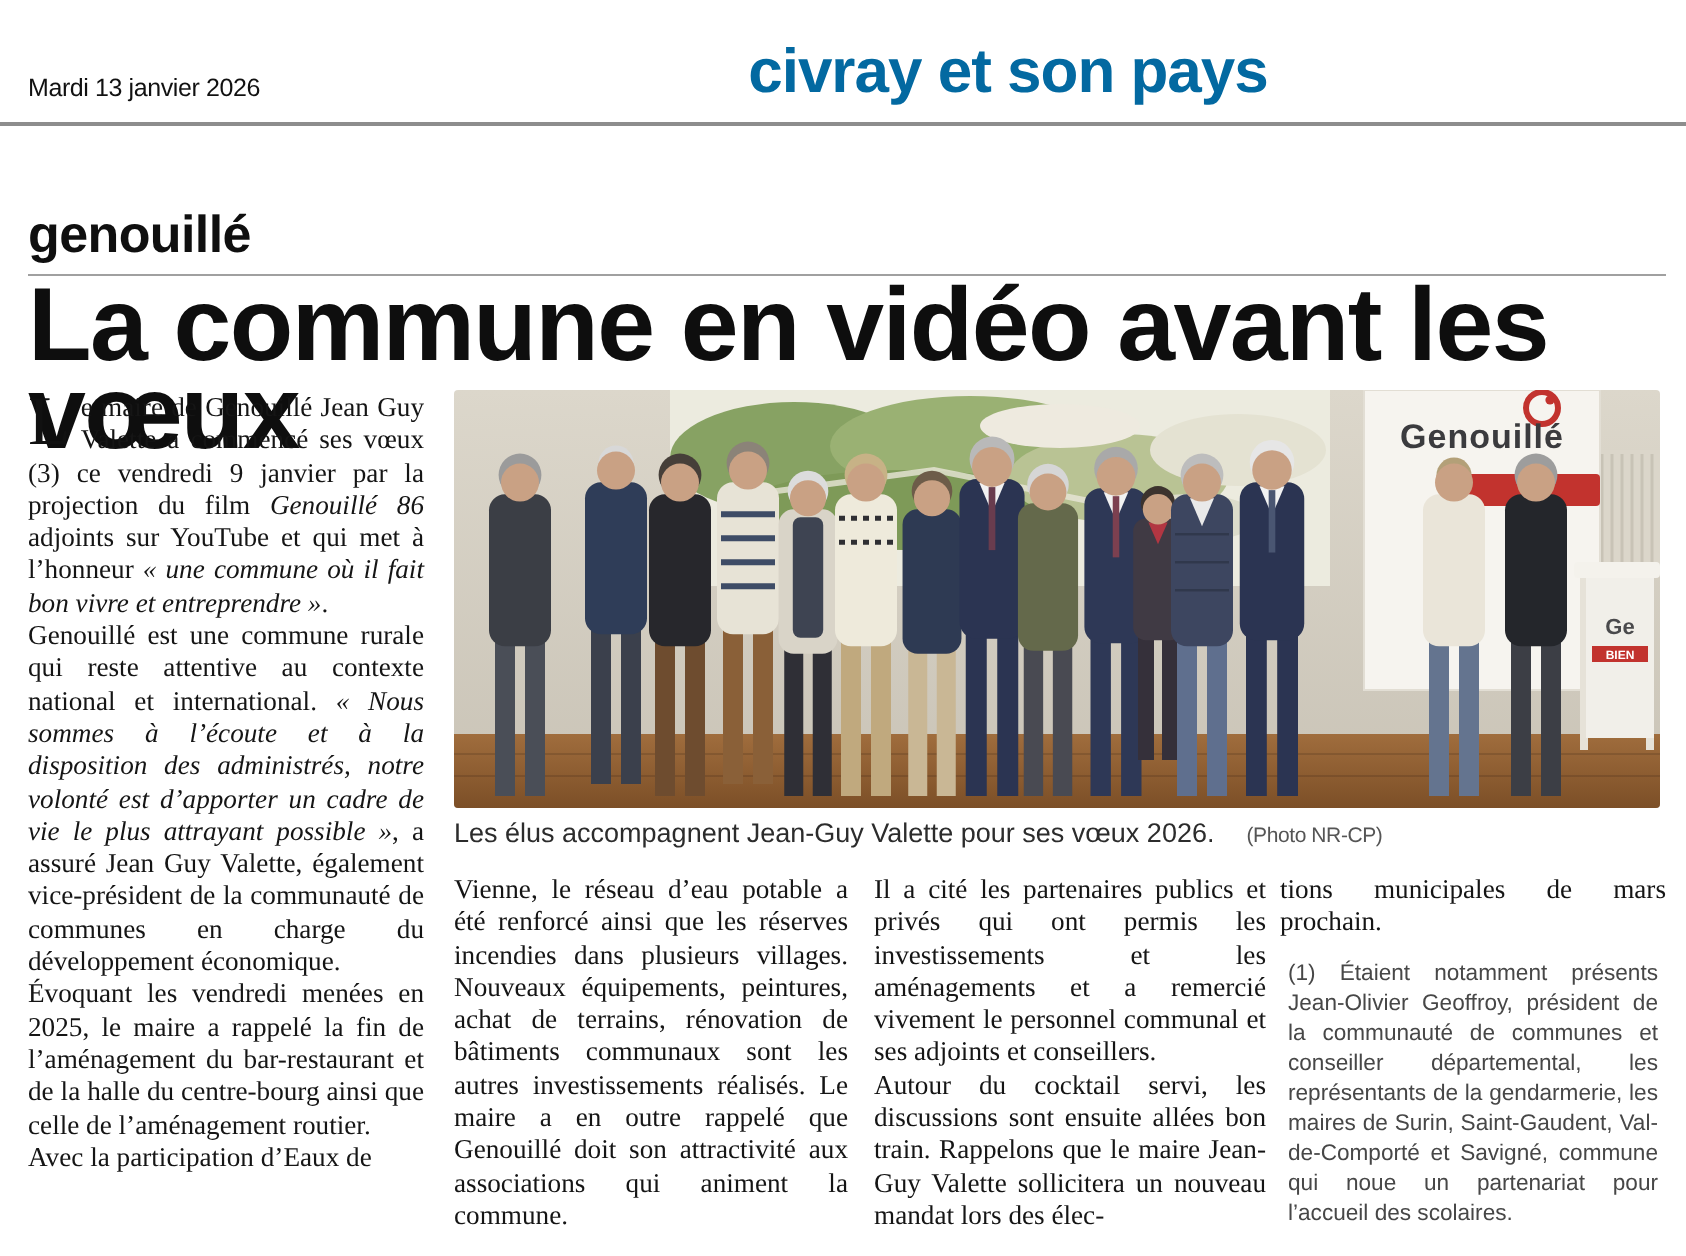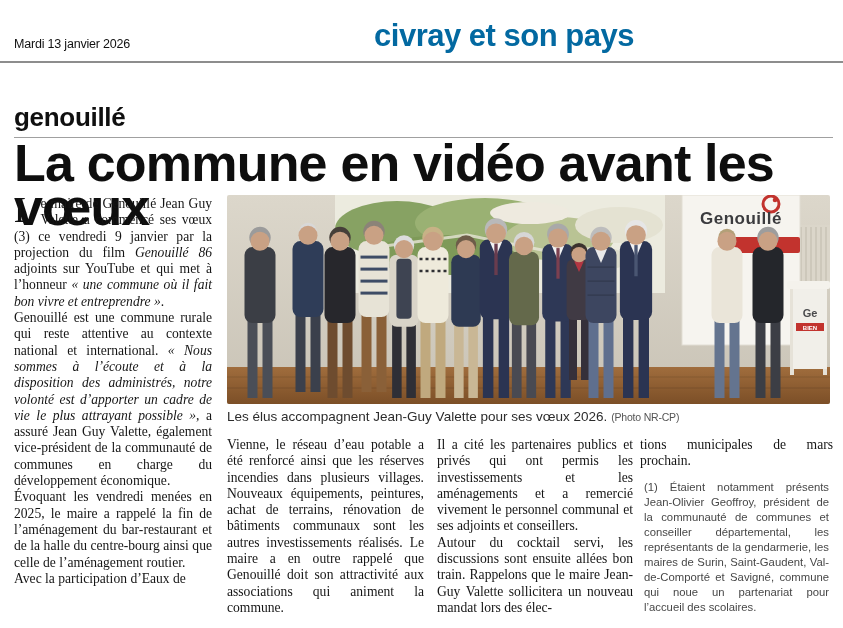--- a/index.html
+++ b/index.html
@@ -31,21 +31,21 @@
         padding:1px 5px 0 0;color:#111;}
   .footnote{margin-top:10px;font-family:"Liberation Sans",sans-serif;font-size:11.3px;
         line-height:15px;color:#474747;text-align:justify;}
   .footnote .para{margin:4px;}
 
   
   .photo-block{position:absolute;left:227px;top:195px;width:603px;margin:0;}
   .photo-canvas{width:603px;height:209px;line-height:0;border-radius:2px;overflow:hidden;}
   .photo-canvas svg{display:block;}
   .caption{margin-top:5px;font-size:13.5px;line-height:16px;color:#2c2c2c;}
-  .credit{font-size:10.5px;color:#555;margin-left:4px;letter-spacing:-0.2px;}
+  .credit{font-size:10.5px;color:#555;margin-left:16px;letter-spacing:-0.2px;}
 </style>
 </head>
 <body>
 
 <div class="page">
 
   <header>
     <div class="date">Mardi 13 janvier 2026</div>
     <h2 class="section-title">civray et son pays</h2>
     <div class="header-rule"></div>

